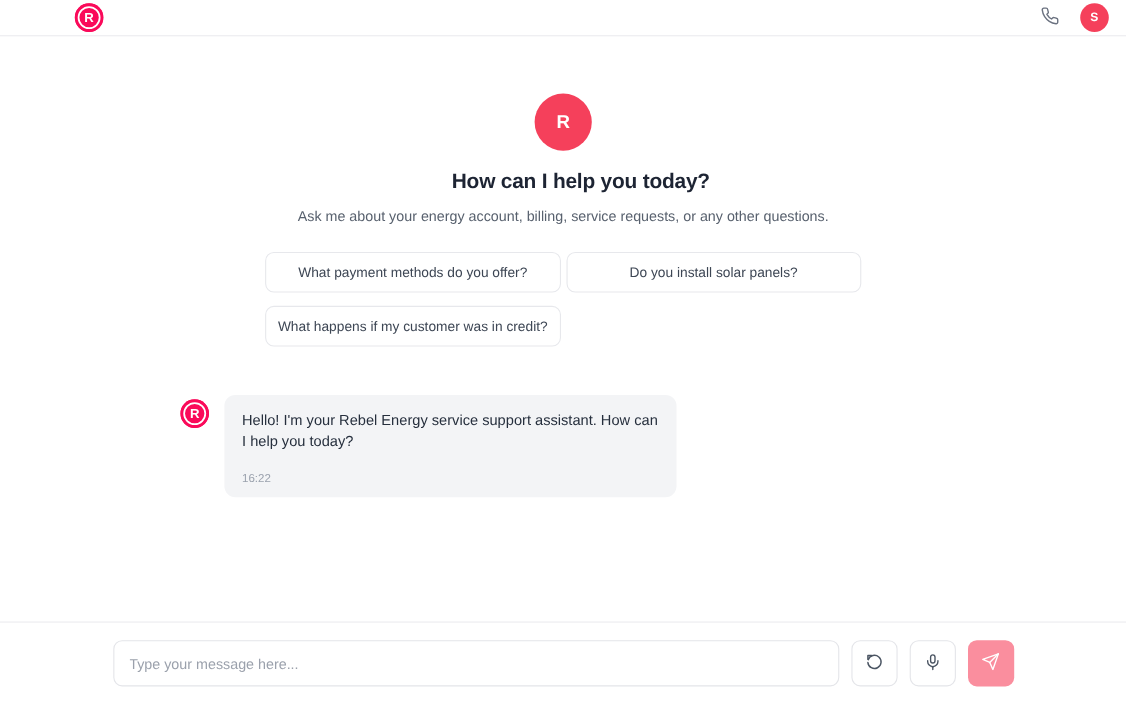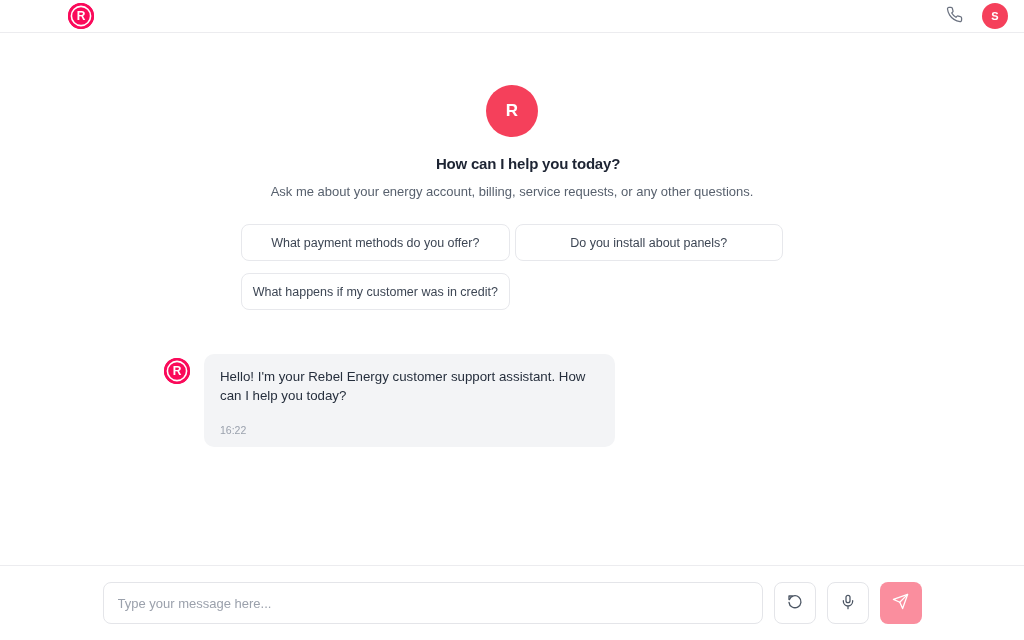--- a/index.html
+++ b/index.html
@@ -101,21 +101,21 @@
     color: #ffffff;
     display: flex;
     align-items: center;
     justify-content: center;
     font-size: 17px;
     font-weight: 600;
   }
 
   .hero-title {
     margin-top: 18px;
-    font-size: 15px;
+    font-size: 19px;
     font-weight: 700;
     color: #1d2433;
     letter-spacing: -0.2px;
     margin-left: 32px;
   }
 
   .hero-subtitle {
     margin-top: 12px;
     font-size: 13px;
     color: #58616e;
@@ -283,35 +283,35 @@
   <div class="hero">
     <div class="hero-avatar">
       <span>R</span>
     </div>
     <h1 class="hero-title">How can I help you today?</h1>
     <p class="hero-subtitle">Ask me about your energy account, billing, service requests, or any other questions.</p>
   </div>
 
   <div class="suggestions">
     <button class="suggestion-btn">What payment methods do you offer?</button>
-    <button class="suggestion-btn">Do you install about panels?</button>
+    <button class="suggestion-btn">Do you install solar panels?</button>
     <button class="suggestion-btn">What happens if my customer was in credit?</button>
   </div>
 
   <div class="messages">
     <div class="message-row">
       <div class="msg-avatar">
         <svg width="26" height="26" viewBox="0 0 26 26" aria-hidden="true">
           <circle cx="13" cy="13" r="13" fill="#fa0a5a"></circle>
           <circle cx="13" cy="13" r="9.6" fill="none" stroke="#ffffff" stroke-width="1.6"></circle>
           <text x="13" y="17.4" text-anchor="middle" fill="#ffffff" font-family="Liberation Sans, sans-serif" font-size="12" font-weight="700">R</text>
         </svg>
       </div>
       <div class="bubble">
-        <div class="bubble-text">Hello! I'm your Rebel Energy customer support assistant. How can I help you today?</div>
+        <div class="bubble-text">Hello! I'm your Rebel Energy service support assistant. How can I help you today?</div>
         <div class="bubble-time">16:22</div>
       </div>
     </div>
   </div>
 
 </div>
 
 <div class="composer">
   <div class="composer-inner">
 

